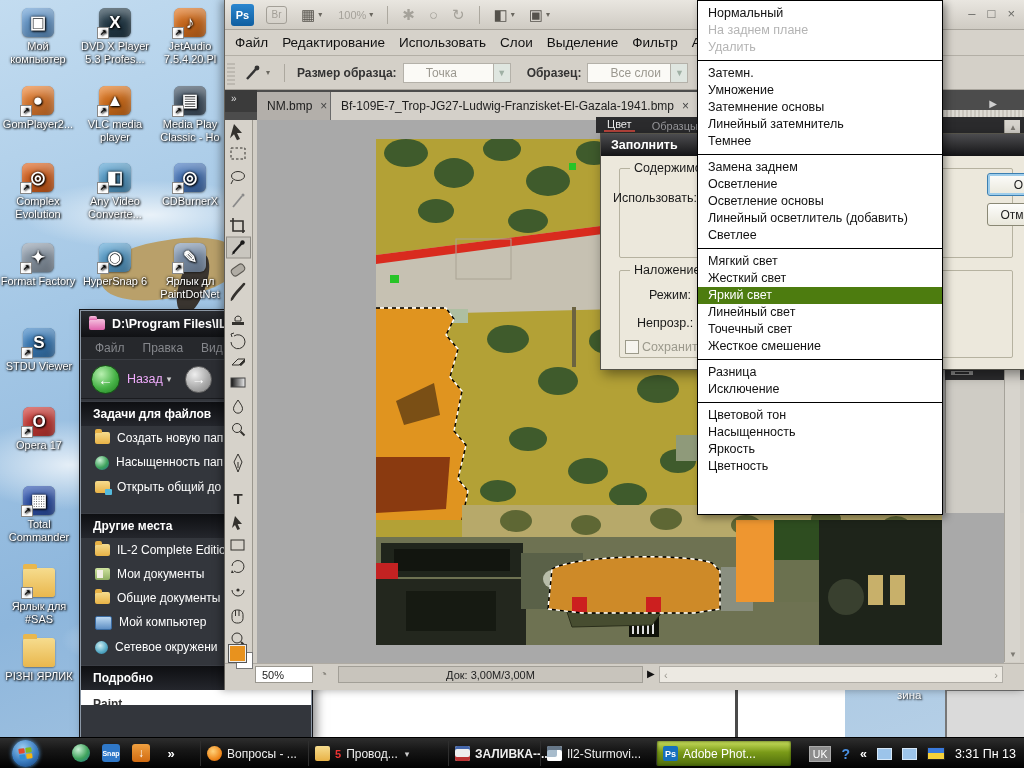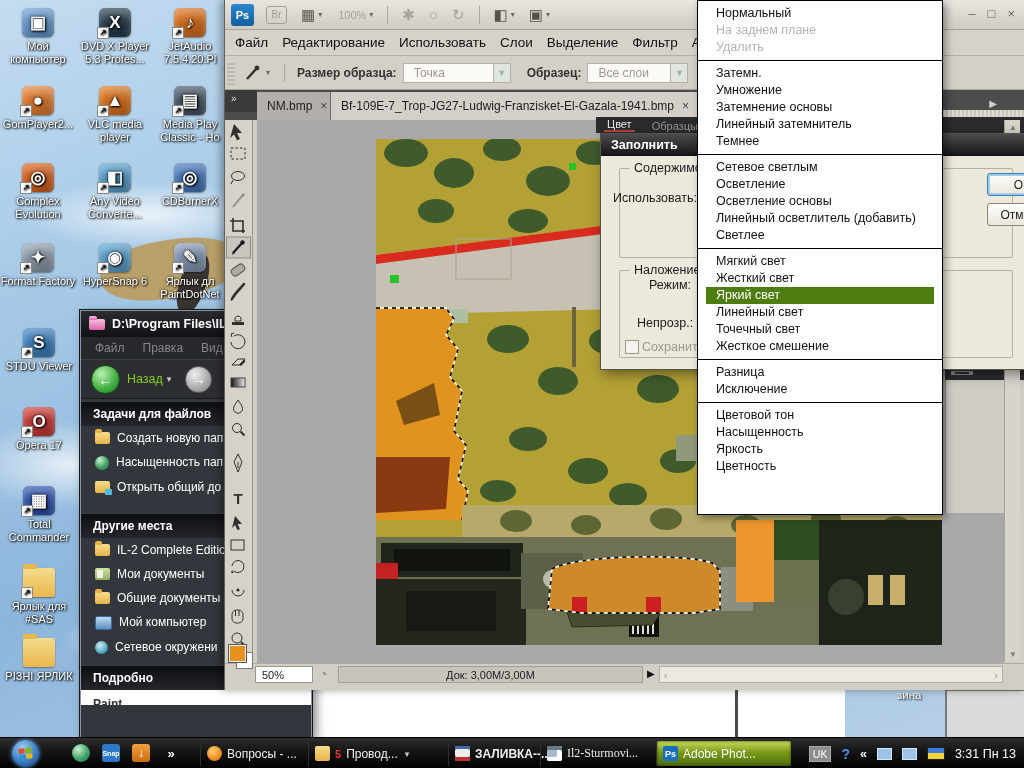--- a/index.html
+++ b/index.html
@@ -34,21 +34,21 @@
   .mini-folder::before{content:"";position:absolute;top:-3px;left:0;width:8px;height:4px;background:inherit;border-radius:2px 2px 0 0}
   .xp-menu{height:22px;background:#26282c;display:flex;align-items:center;gap:18px;padding-left:14px;
     color:#85878c;font-size:12px;border-bottom:1px solid #3b3e44}
   .xp-toolbar{height:38px;background:#2c2e33;display:flex;align-items:center;padding-left:10px;border-bottom:1px solid #1a1b1f}
   .nav-back{width:27px;height:27px;border-radius:50%;
     background:radial-gradient(circle at 35% 30%,#b8f0b0,#47b347 55%,#1f7a1f);border:1px solid #145214;
     color:#fff;font-weight:bold;font-size:15px;display:flex;align-items:center;justify-content:center}
   .nav-fwd{width:25px;height:25px;border-radius:50%;margin-left:14px;
     background:radial-gradient(circle at 35% 30%,#eee,#a7a7a7 60%,#7e7e7e);border:1px solid #666;
     color:#fff;font-weight:bold;font-size:14px;display:flex;align-items:center;justify-content:center}
-  .nav-label{color:#84cc16;font-size:12.5px;margin-left:7px}
+  .nav-label{color:#f0abfc;font-size:12.5px;margin-left:7px}
   .nav-drop{color:#cfcfcf;font-size:9px;margin-left:4px}
   .xp-sec-h{background:linear-gradient(#0e0f12,#24262c);border-top:1px solid #3a3d44;color:#fff;
     font-weight:bold;font-size:12px;padding:5px 12px;display:flex;justify-content:space-between;align-items:center}
   .xp-item{display:flex;align-items:flex-start;gap:7px;padding:5px 6px 5px 14px;color:#fff;font-size:12px;line-height:14px}
   .xp-chev{color:#dfe2e8;font-weight:bold;display:inline-block;transform:rotate(90deg);font-size:12px}
   .xp-detail-strip{background:#fff;height:15px;overflow:hidden;padding-left:12px}
   .xp-detail-strip span{font-weight:bold;color:#333;font-size:12px;position:relative;top:4px;display:inline-block}
   .ic{width:15px;height:12px;flex:0 0 auto;margin-top:1px;border-radius:2px}
   .ic-folder{background:linear-gradient(#f6dc8e,#e8b246);position:relative}
   .ic-folder::before{content:"";position:absolute;top:-3px;left:0;width:7px;height:4px;background:#e8b246;border-radius:2px 2px 0 0}
@@ -77,21 +77,21 @@
   .ps-winctl{position:absolute;right:10px;top:6px;color:#6a6a66;font-size:13px;letter-spacing:0;display:flex;gap:12px}
   .ps-menubar{position:absolute;left:0;top:30px;width:100%;height:26px;background:#d6d2ca;
     border-bottom:1px solid #b3afa6;display:flex;align-items:center;gap:14px;padding-left:10px;font-size:13.5px;color:#111}
   .ps-menubar span{white-space:nowrap}
   .ps-options{position:absolute;left:0;top:56px;width:100%;height:34px;background:#d4d0c8;
     border-bottom:1px solid #a8a49c;display:flex;align-items:center;font-size:12px;color:#222}
   .opt-handle{width:8px;height:24px;margin-left:2px;
     background:repeating-linear-gradient(0deg,#bdb9b1 0 2px,#d4d0c8 2px 4px)}
   .opt-label{margin-left:12px;font-weight:bold;color:#333}
   .combo{height:20px;background:#fbfaf6;border:1px solid #b4b1a9;display:flex;align-items:center;
-    color:#9b988f;padding-left:10px;margin-left:6px;position:relative;font-size:12px}
+    color:#9b988f;padding-left:22px;margin-left:6px;position:relative;font-size:12px}
   .combo .arrow{position:absolute;right:0;top:0;width:17px;height:100%;background:#dfe6e0;color:#9fb0a4;
     border-left:1px solid #b4b1a9;display:flex;align-items:center;justify-content:center;font-size:9px}
   .ps-tabstrip{position:absolute;left:0;top:90px;width:100%;height:30px;background:#4c4c4c}
   .tool-head{position:absolute;left:0;top:0;width:32px;height:22px;background:#3b3b3b;color:#ddd;
     font-size:10px;padding:3px 0 0 6px;letter-spacing:1px}
   .tab{position:absolute;top:2px;height:28px;display:flex;align-items:center;gap:8px;padding:0 10px;
     font-size:12px;color:#1d1d1d;border-right:1px solid #6a6a6a;white-space:nowrap;overflow:hidden}
   .tab .x{color:#444;font-size:12px}
   .tabstrip-arrow{position:absolute;right:28px;top:8px;color:#cfcfcf;font-size:10px}
   .dotted-strip{position:absolute;left:493px;top:110px;width:307px;height:12px;
@@ -130,21 +130,21 @@
   .dlg-label{position:absolute;font-size:12.5px;color:#1a1a1a}
   .xpbtn{position:absolute;left:386px;width:70px;height:23px;background:linear-gradient(#fdfdfb,#e9e7db);
     border:1px solid #8a8875;border-radius:3px;font-size:12px;color:#222;text-align:center;line-height:21px;
     font-family:"Liberation Sans",sans-serif}
   .xpbtn.focus{border:1px solid #3c7fb1;box-shadow:inset 0 0 0 2px #9ecdeb}
   .chk{position:absolute;width:12px;height:12px;background:#f6f4ee;border:1px solid #9c9a8a}
   .chk-label{position:absolute;font-size:12.5px;color:#9b998c}
   
   .blend{position:absolute;left:697px;top:0;width:244px;height:513px;background:#fff;border:1px solid #000;
     box-shadow:3px 3px 8px rgba(0,0,0,.4);z-index:6;overflow:hidden}
-  .bm-sec{padding:4px 8px;border-top:1px solid #000}
+  .bm-sec{padding:4px 0;border-top:1px solid #000}
   .bm-sec:first-child{border-top:none}
   .bm-item{font-size:12.5px;color:#111;line-height:17px;height:17px;padding-left:10px;white-space:nowrap}
   .bm-item.disabled{color:#b4b4b4}
   .bm-item.selected{background:#4d7c0f;color:#fff}
   
   .taskbar{position:absolute;left:0;top:737px;width:1024px;height:31px;z-index:7;
     background:linear-gradient(#2e2e2e,#161616 40%,#000);border-top:1px solid #000;color:#eee}
   .orb{position:absolute;left:12px;top:2px;width:27px;height:27px;border-radius:50%;
     background:radial-gradient(circle at 40% 30%,#9ed0f4,#3a7cc0 55%,#123a70);box-shadow:0 0 4px #5aa0e0;
     display:flex;align-items:center;justify-content:center}
@@ -634,21 +634,21 @@
   <div class="dlg-title">
     <span>Заполнить</span>
   </div>
   <div class="group" style="left:18px;top:34px;width:392px;height:88px">
     <span class="group-label">Содержимое</span>
   </div>
   <div class="dlg-label" style="left:12px;top:57px">Использовать:</div>
   <div class="group" style="left:18px;top:136px;width:392px;height:86px">
     <span class="group-label">Наложение</span>
   </div>
-  <div class="dlg-label" style="left:48px;top:144px">Режим:</div>
+  <div class="dlg-label" style="left:48px;top:154px">Режим:</div>
   <div class="dlg-label" style="left:36px;top:182px">Непрозр.:</div>
   <span class="chk" style="left:24px;top:206px"></span>
   <span class="chk-label" style="left:41px;top:206px">Сохранить п</span>
   <button class="xpbtn focus" style="top:39px">ОК</button>
   <button class="xpbtn" style="top:69px">Отмена</button>
 </div>
 
 <div class="blend" id="blend-menu">
     <div class="bm-sec">
       <div class="bm-item">Нормальный</div>
@@ -656,21 +656,21 @@
       <div class="bm-item disabled">Удалить</div>
     </div>
     <div class="bm-sec">
       <div class="bm-item">Затемн.</div>
       <div class="bm-item">Умножение</div>
       <div class="bm-item">Затемнение основы</div>
       <div class="bm-item">Линейный затемнитель</div>
       <div class="bm-item">Темнее</div>
     </div>
     <div class="bm-sec">
-      <div class="bm-item">Сетевое светлым</div>
+      <div class="bm-item">Замена заднем</div>
       <div class="bm-item">Осветление</div>
       <div class="bm-item">Осветление основы</div>
       <div class="bm-item">Линейный осветлитель (добавить)</div>
       <div class="bm-item">Светлее</div>
     </div>
     <div class="bm-sec">
       <div class="bm-item">Мягкий свет</div>
       <div class="bm-item">Жесткий свет</div>
       <div class="bm-item selected">Яркий свет</div>
       <div class="bm-item">Линейный свет</div>
@@ -706,21 +706,21 @@
         <span class="tk-ic tk-firefox"></span>
         <span>Вопросы - ...</span>
       </span><span class="task" style="left: 308px; width: 108px;">
         <span class="tk-ic tk-folder"></span>
         <span class="tk-badge">5</span>
         <span>Провод...</span>
         <span class="tk-drop">▾</span>
       </span><span class="task" style="left: 448px; width: 100px; font-weight: bold;">
         <span class="tk-ic tk-image"></span>
         <span>ЗАЛИВКА--...</span>
-      </span><span class="task" style="left: 540px; width: 108px; font-family: Liberation Serif, serif;">
+      </span><span class="task" style="left: 540px; width: 108px;">
         <span class="tk-ic tk-window"></span>
         <span>Il2-Sturmovi...</span>
       </span><span class="task active" style="left: 656px; width: 122px;">
         <span class="tk-ic tk-ps">Ps</span>
         <span>Adobe Phot...</span>
       </span></span>
   <span class="tray">
     <span class="uk">UK</span>
     <span class="help">?</span>
     <span class="chev">«</span>

